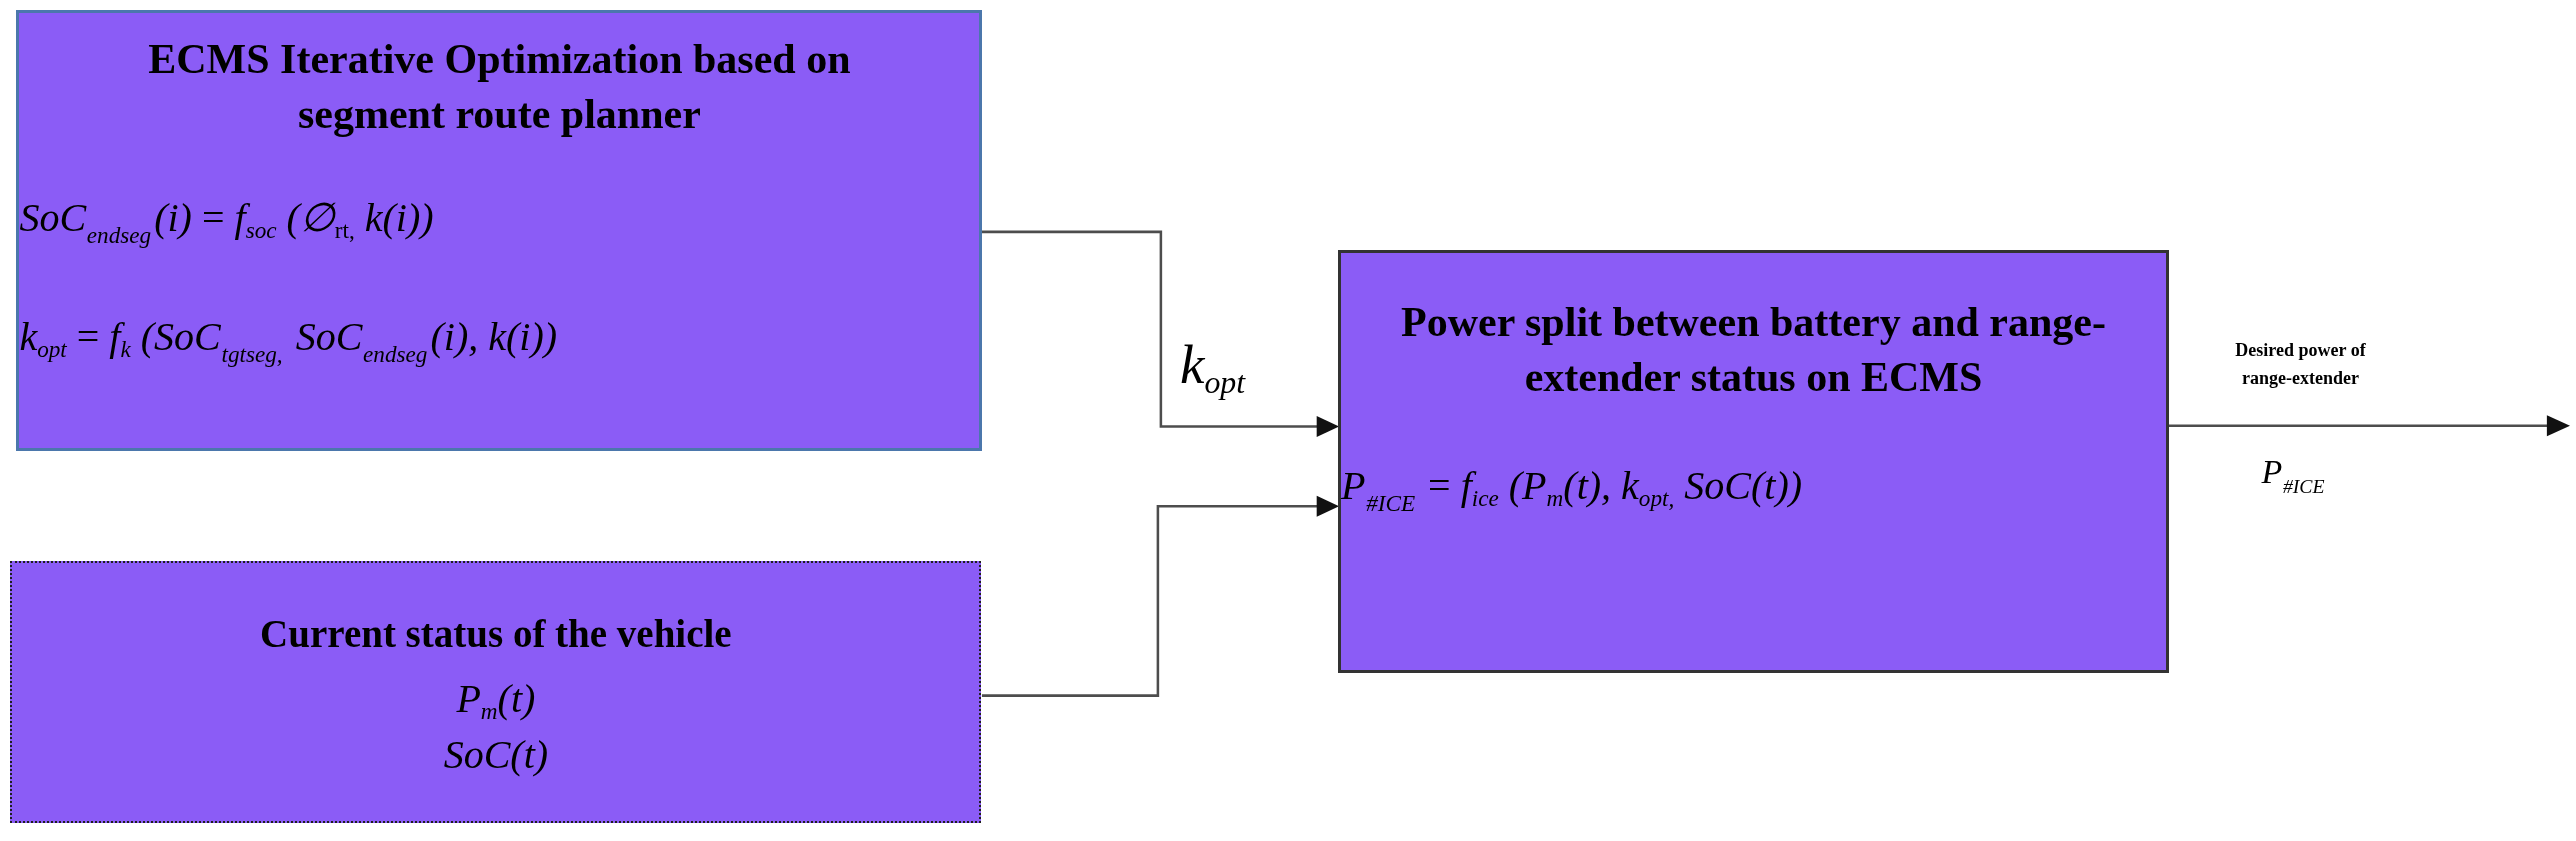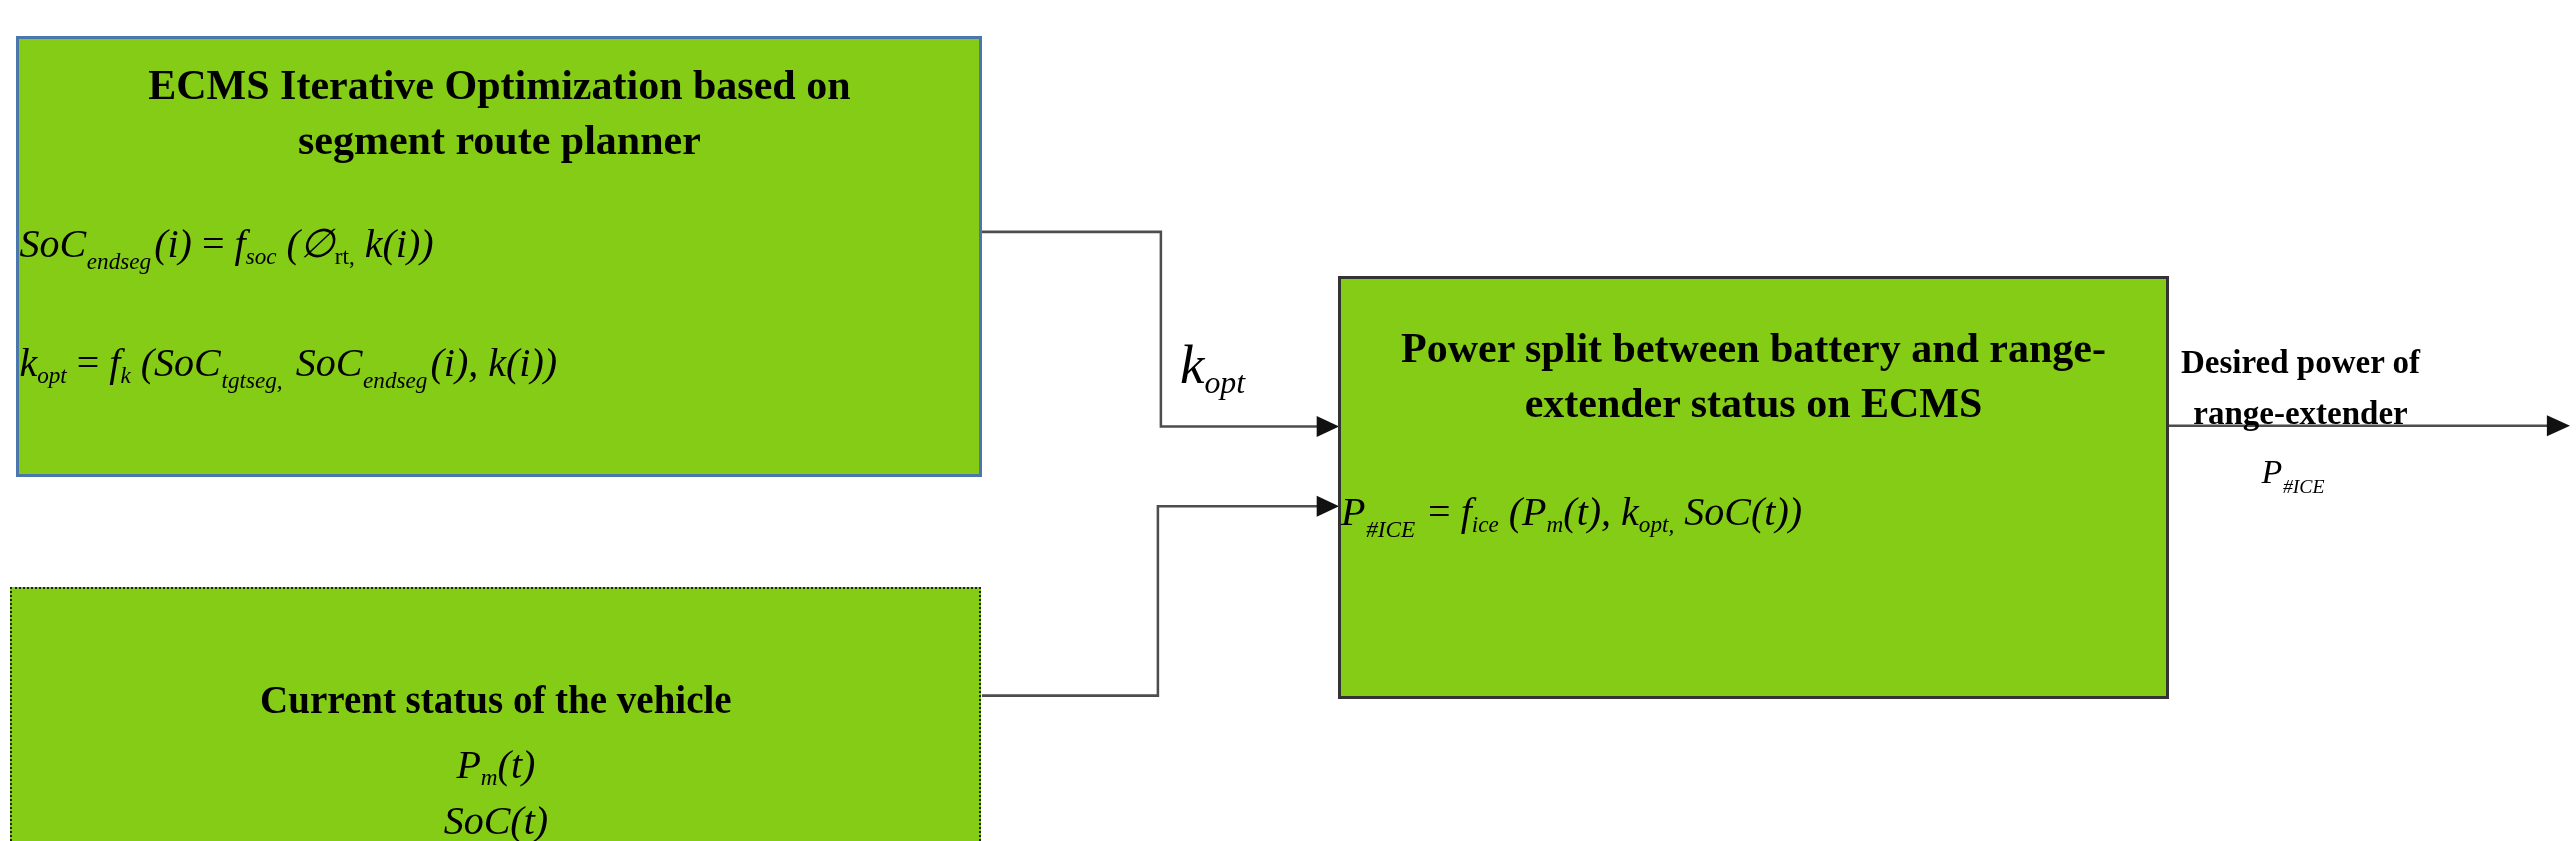--- a/index.html
+++ b/index.html
@@ -5,45 +5,45 @@
   html,body{margin:0;padding:0;background:#ffffff;}
   .canvas{
     position:relative;width:2576px;height:841px;background:#fff;
     font-family:"Liberation Serif","DejaVu Serif",serif;color:var(--text,#000);
     overflow:hidden;
   }
   .wires{position:absolute;left:0;top:0;width:2576px;height:841px;}
   .wire{fill:none;stroke:var(--wire,#4d4d4d);stroke-width:3.4px;}
   .ah{fill:var(--arrow,#111);stroke:none;}
 
-  .box{position:absolute;box-sizing:border-box;background:#84cc16;margin-top:26px;}
+  .box{position:absolute;box-sizing:border-box;background:#8b5cf6;}
   .ecms{left:16.4px;top:9.7px;width:966px;height:441px;border:3px solid var(--ecms-border,#4b77ac);}
   .status{
     left:10.4px;top:561px;width:971px;height:262px;border:2.2px dotted var(--status-border,#1f1f1f);
-    display:flex;flex-direction:column;align-items:center;padding-top:46px;justify-content:flex-end;
+    display:flex;flex-direction:column;align-items:center;padding-top:46px;
   }
   .power{left:1338px;top:250px;width:831px;height:423px;border:3.7px solid var(--power-border,#333);}
 
   .title{margin:0;text-align:center;font-weight:bold;font-size:42px;line-height:1.3;}
   .ecms .title{padding-top:19.4px;}
   .power .title{padding-top:42px;}
   .tline{display:block;}
   .stitle{font-size:39px;line-height:1.3;margin-bottom:10.4px;}
 
   .eq{font-size:40px;font-style:italic;white-space:nowrap;}
   .abs-eq{position:absolute;left:0;right:8px;transform:translateY(-50%);}
   .soc-eq{top:207px;}
   .kopt-eq{top:326px;}
   .power-eq{top:235px;}
   .seq{font-size:40px;line-height:1.3;margin-top:3px;}
 
   .kopt-label{position:absolute;left:1180px;top:333px;font-size:55px;}
   .out-label{
     position:absolute;left:2168px;top:337px;width:265px;text-align:center;
-    font-weight:bold;font-size:33px;line-height:1.55;
+    font-weight:bold;font-size:18px;line-height:1.55;
   }
   .oline{display:block;}
   .out-eq{position:absolute;left:2168px;top:453px;width:253px;text-align:center;font-size:34px;}
 
   
   .mi{font-style:italic;}
   .mr{font-style:normal;}
   .msub{font-size:0.58em;vertical-align:-0.3em;font-style:italic;}
   .mrsub{font-size:0.58em;vertical-align:-0.3em;font-style:normal;}
   .ss{

